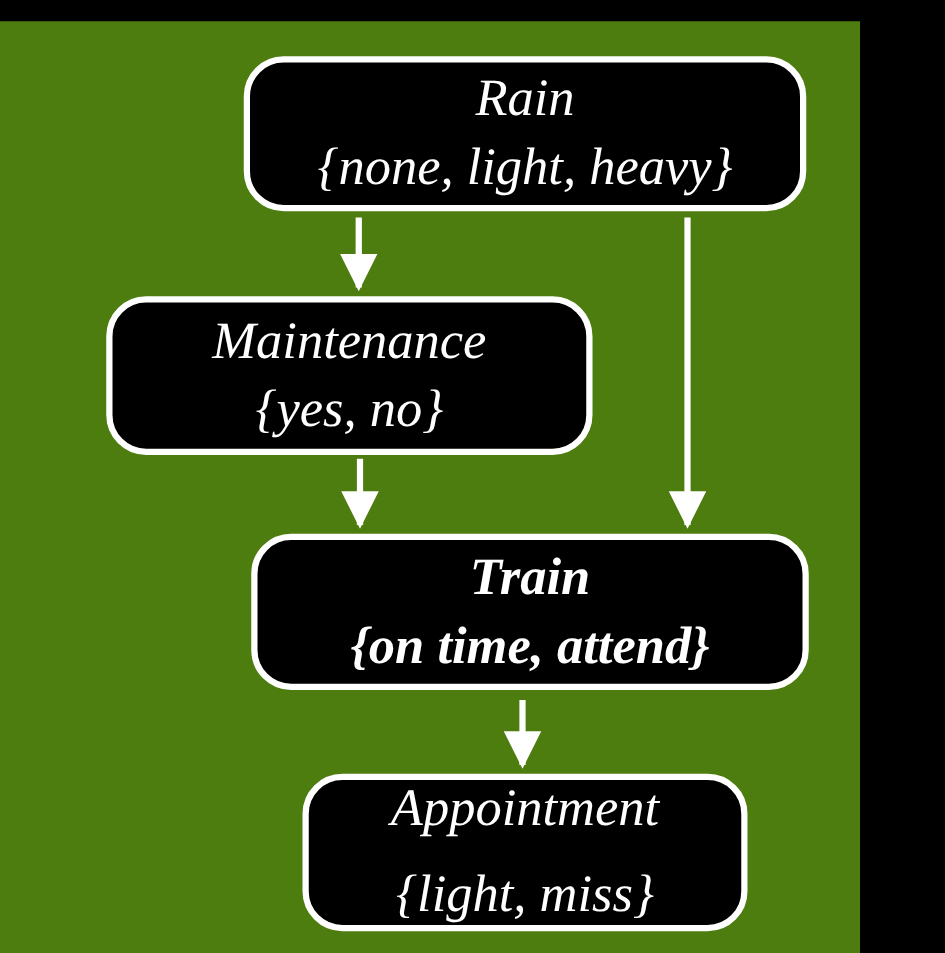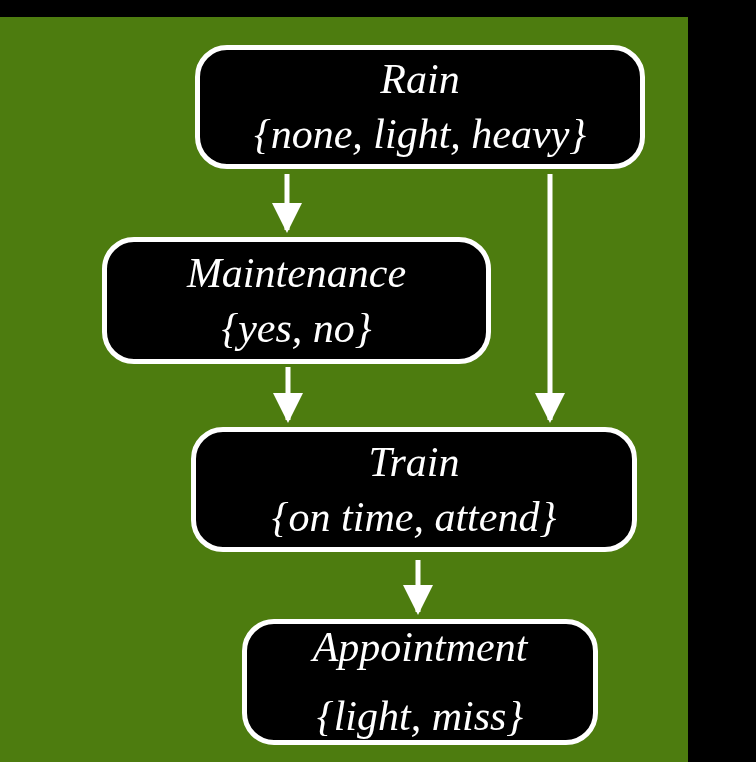--- a/index.html
+++ b/index.html
@@ -31,22 +31,22 @@
     font-style: italic;
     font-size: 42px;
     line-height: 1.3;
   }
   .node .node-name,
   .node .node-values {
     display: block;
     white-space: nowrap;
   }
   #node-rain        { left: 195px; top: 28px;  width: 450px; height: 124px; }
-  #node-maintenance { left: 102px;  top: 220px; width: 389px; height: 127px; }
-  #node-train       { left: 191px; top: 410px; width: 446px; height: 125px; }
+  #node-maintenance { left: 85px;  top: 220px; width: 389px; height: 127px; }
+  #node-train       { left: 201px; top: 410px; width: 446px; height: 125px; font-weight: bold; }
   #node-appointment { left: 242px; top: 602px; width: 356px; height: 126px; gap: 14px; }
   .edges {
     position: absolute;
     left: 0;
     top: 0;
     width: 756px;
     height: 762px;
     pointer-events: none;
   }
 </style>

